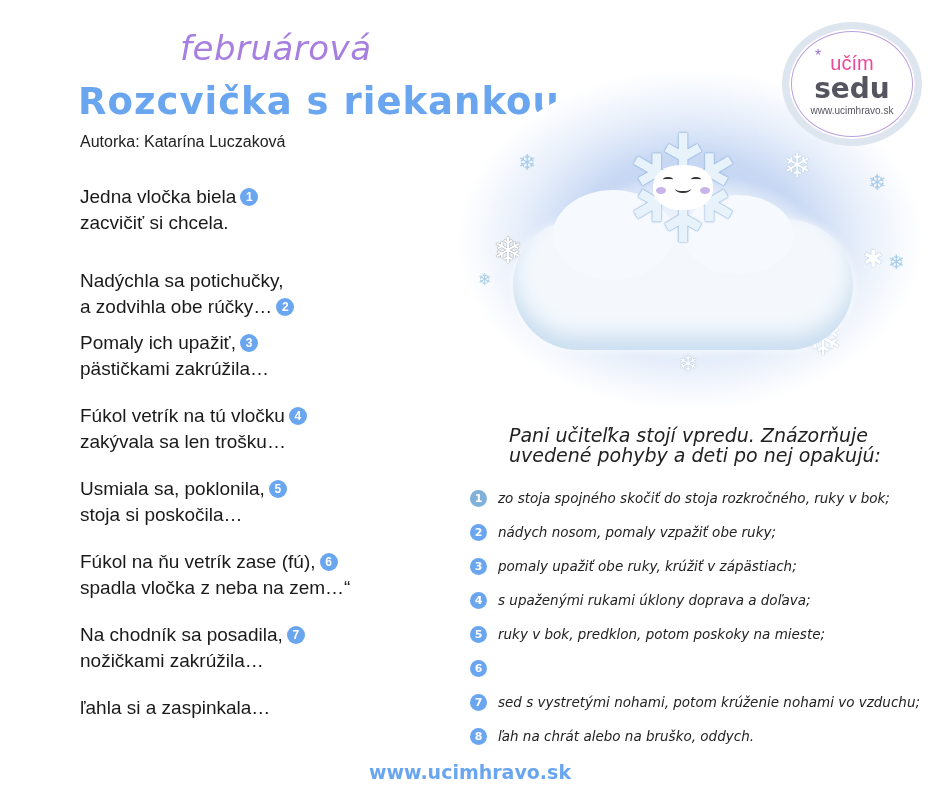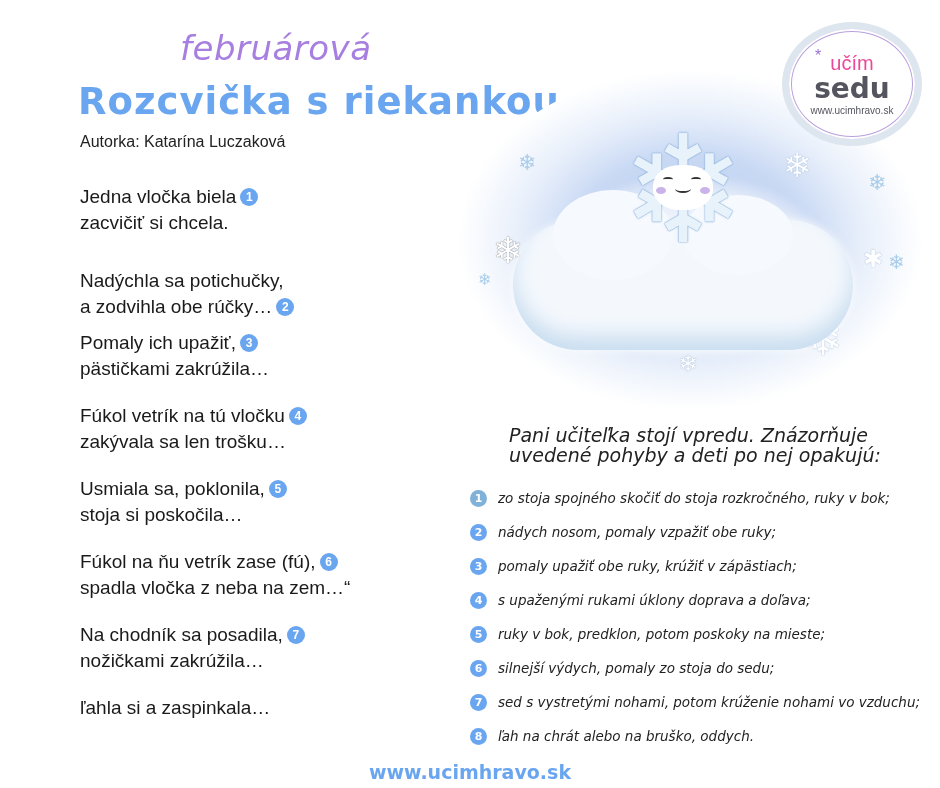--- a/index.html
+++ b/index.html
@@ -192,21 +192,20 @@
     <li class="step">
         <span class="sbadge">4</span>
         <span>s upaženými rukami úklony doprava a doľava;</span>
       </li>
     <li class="step">
         <span class="sbadge">5</span>
         <span>ruky v bok, predklon, potom poskoky na mieste;</span>
       </li>
     <li class="step">
         <span class="sbadge">6</span>
-        <span>silnejší výdych, pomaly zo stoja do sedu;</span>
       </li>
     <li class="step">
         <span class="sbadge">7</span>
         <span>sed s vystretými nohami, potom krúženie nohami vo vzduchu;</span>
       </li>
     <li class="step">
         <span class="sbadge">8</span>
         <span>ľah na chrát alebo na bruško, oddych.</span>
       </li>
   </ul>

